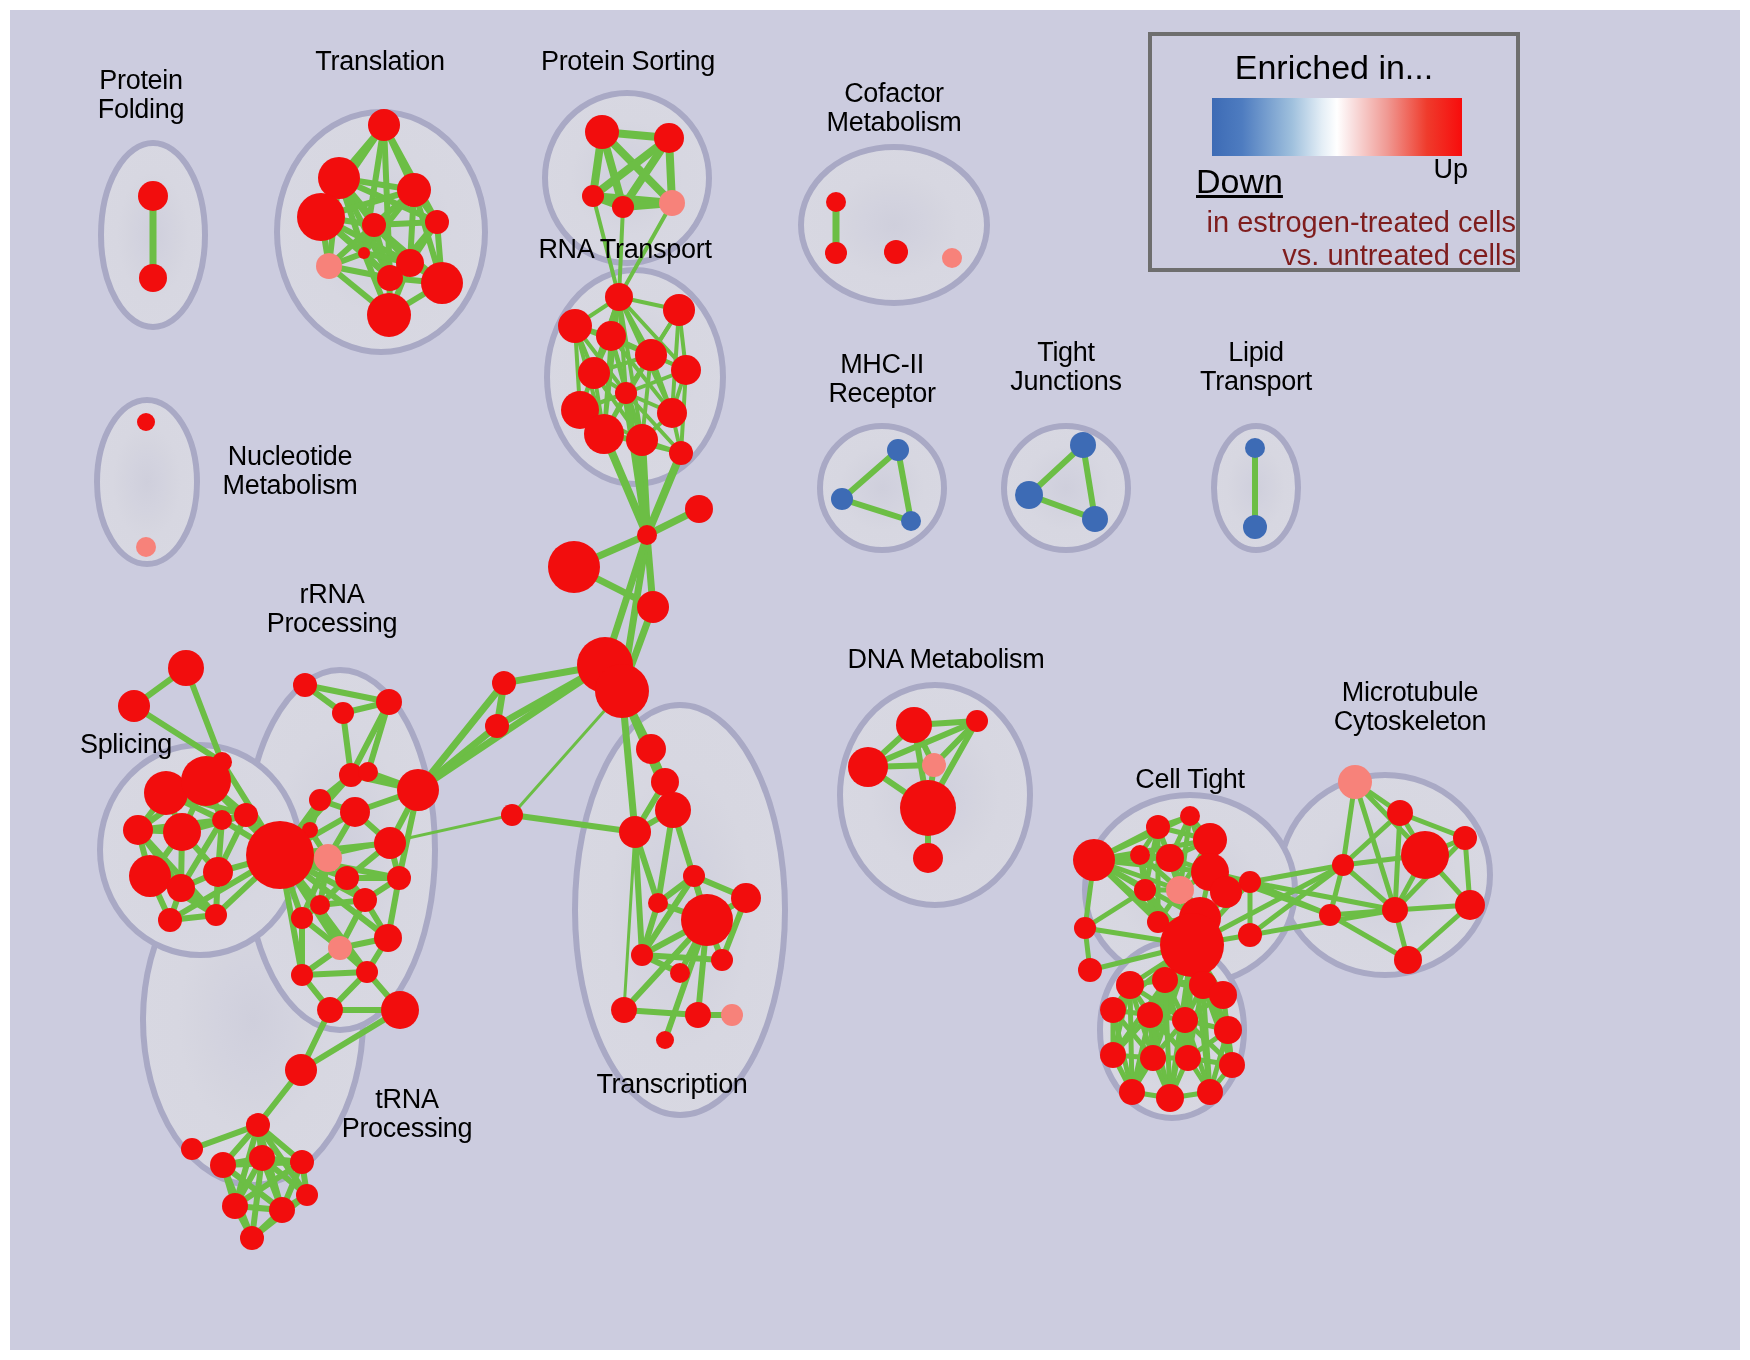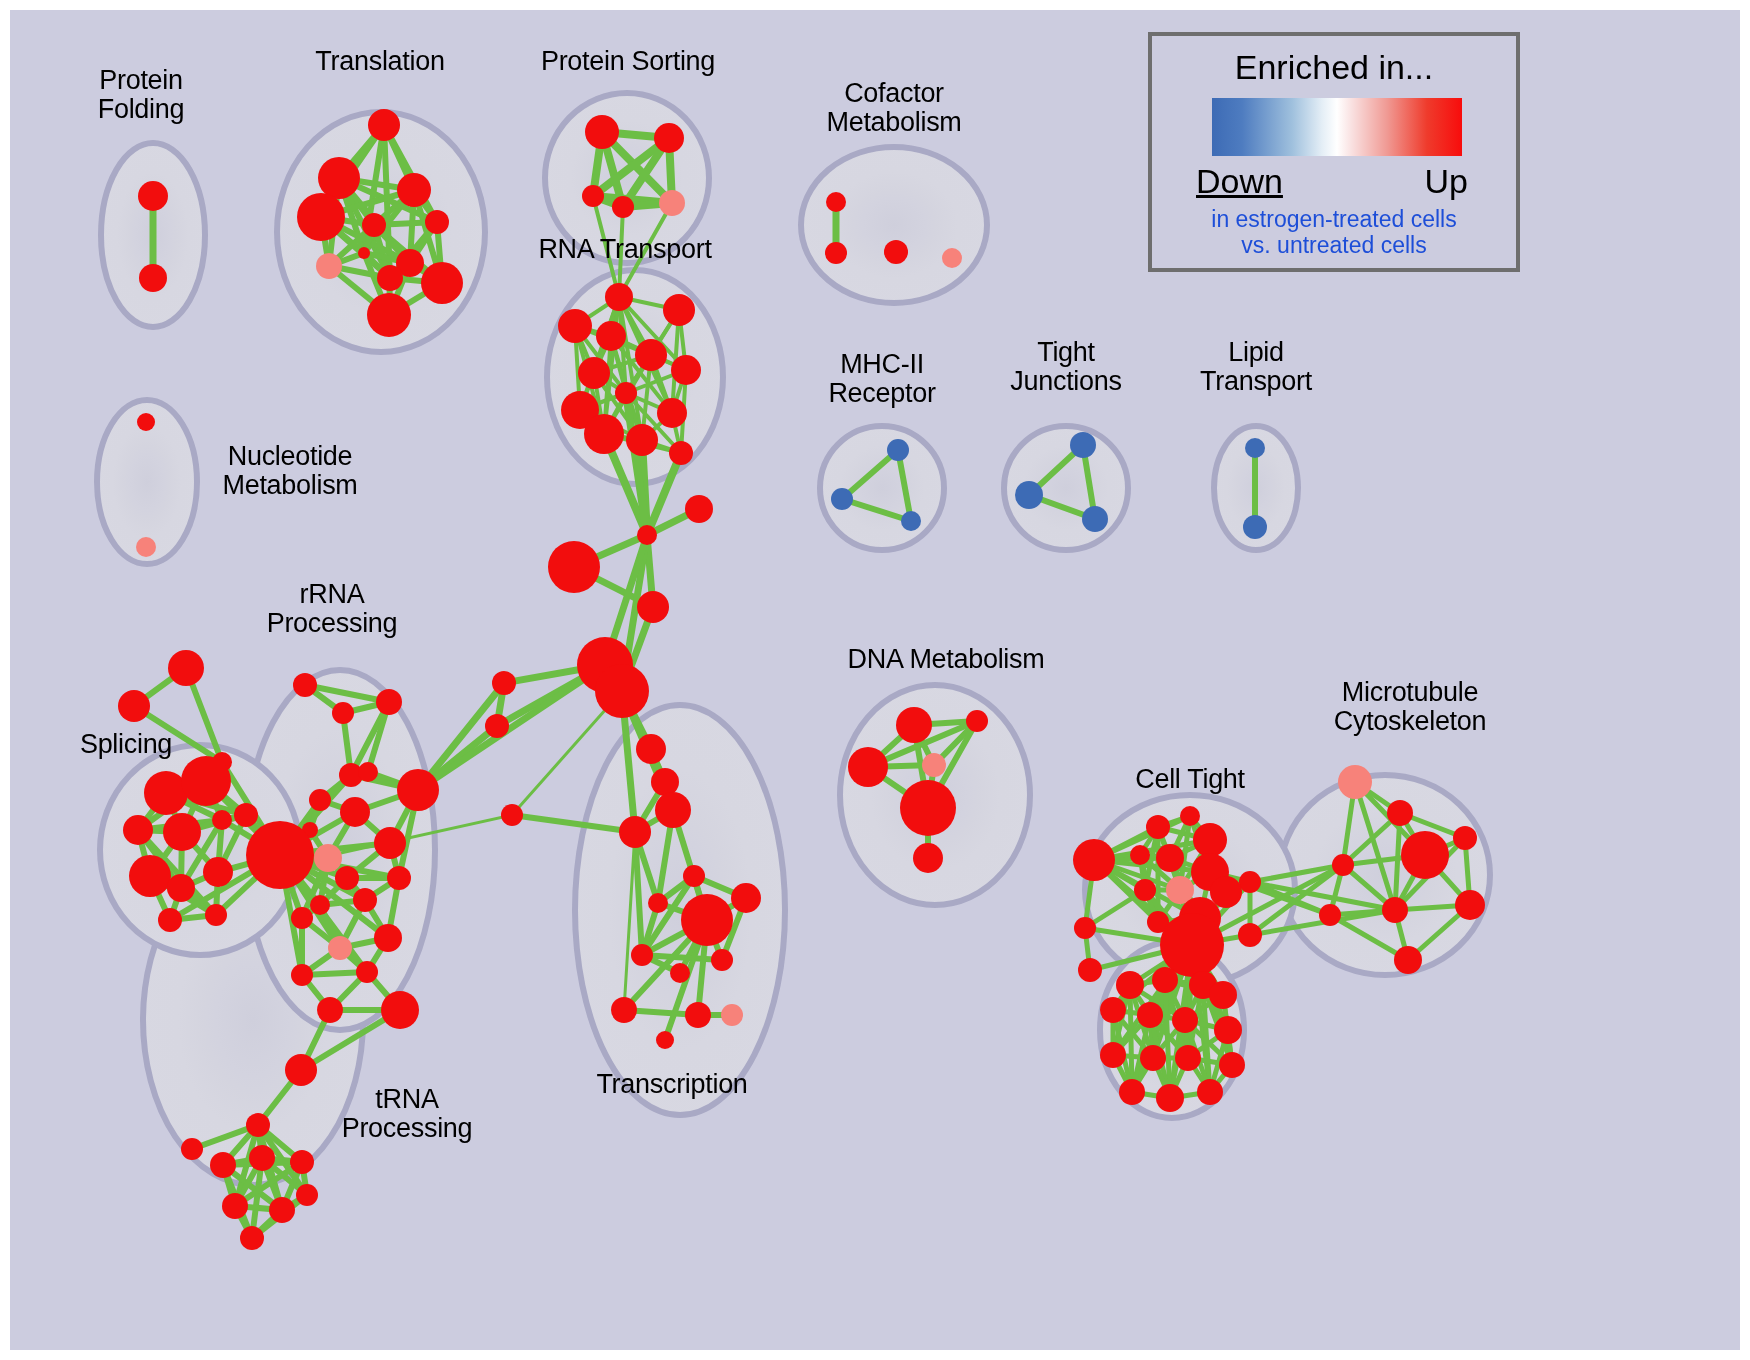--- a/index.html
+++ b/index.html
@@ -72,34 +72,34 @@
   .legend-down {
     position: absolute;
     top: 126px;
     left: 44px;
     font-size: 34px;
     color: #000;
     text-decoration: underline;
   }
   .legend-up {
     position: absolute;
-    top: 126px;
+    top: 118px;
     right: 48px;
-    font-size: 34px;
+    font-size: 27px;
     color: #000;
   }
   .legend-sub {
     position: absolute;
     top: 170px;
     left: 0;
     width: 100%;
-    text-align: center;
-    font-size: 23px;
+    text-align: right;
+    font-size: 29px;
     line-height: 1.15;
-    color: #1d4ed8;
+    color: #7f1d1d;
     white-space: pre-line;
   }
 </style>
 </head>
 <body>
 
 <div id="canvas">
   <div id="plot">
 
     <svg id="net" viewBox="0 0 1730 1340">

